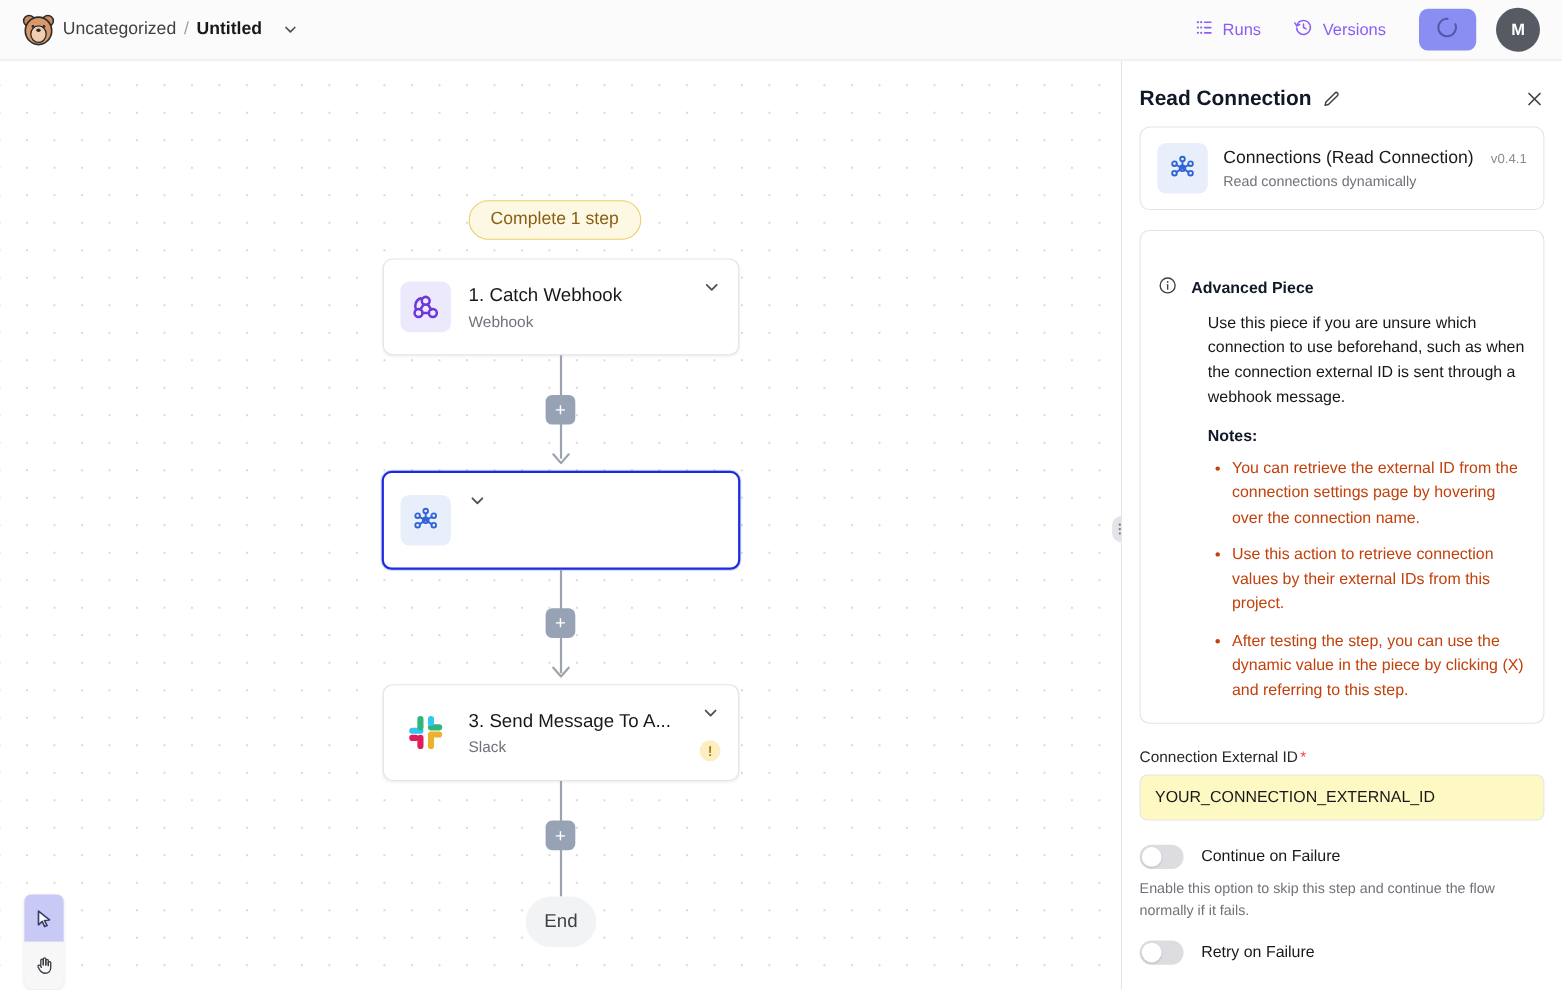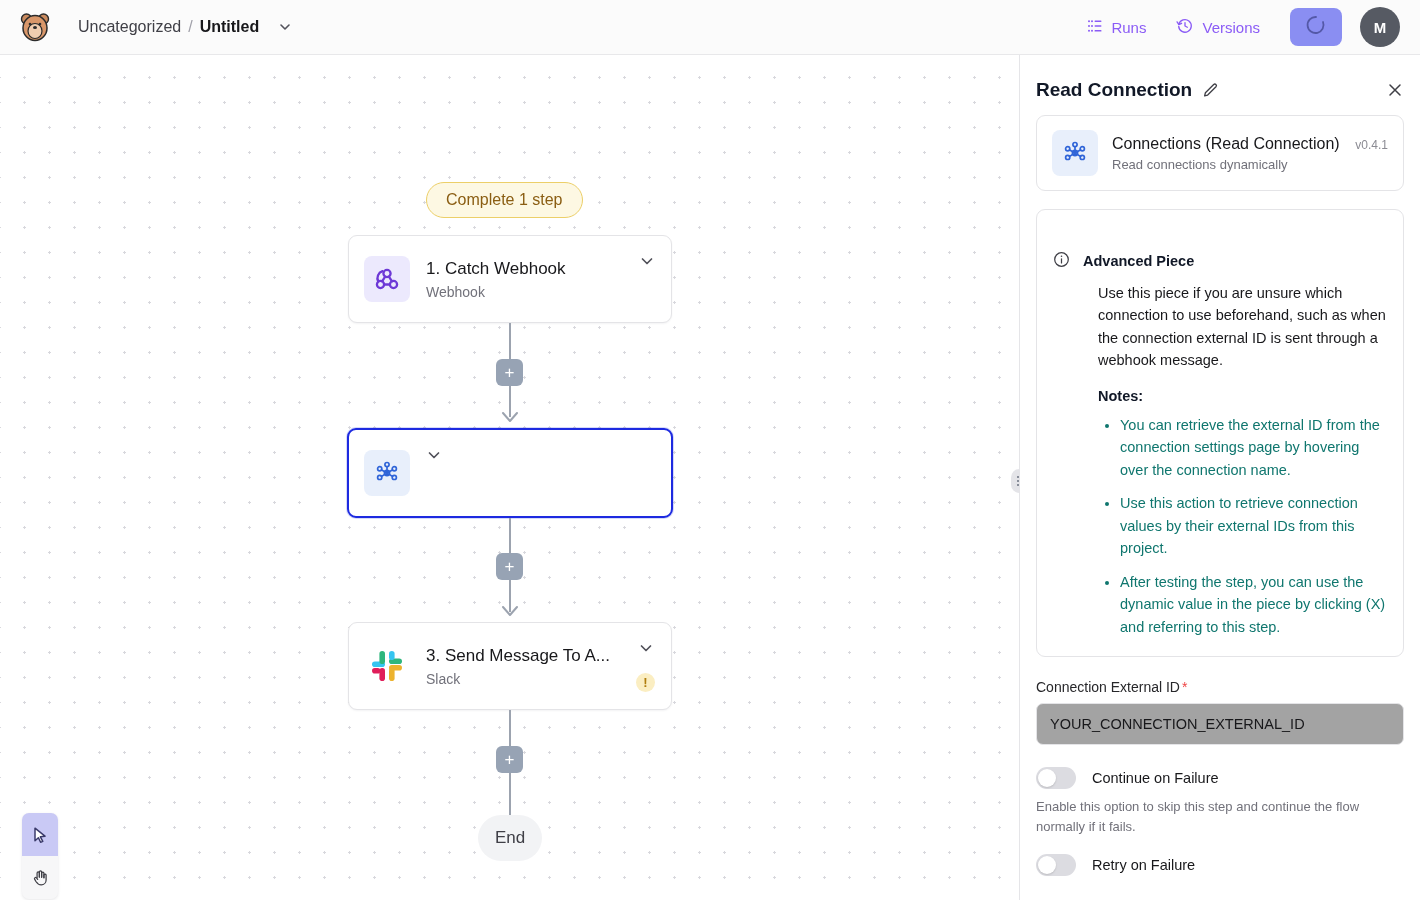--- a/index.html
+++ b/index.html
@@ -15,21 +15,21 @@
 
   
   .header {
     height: 55px; min-height: 55px;
     background: #fbfbfb;
     border-bottom: 1px solid #e8e8ea;
     display: flex; align-items: center;
     padding: 0 20px 0 18px;
     position: relative; z-index: 40;
   }
-  .hdr-left { display: flex; align-items: center; gap: 26px; justify-content: space-between; }
+  .hdr-left { display: flex; align-items: center; gap: 5px; justify-content: space-between; }
   .logo {
     width: 34px; height: 34px; border-radius: 50%;
     display: flex; align-items: center; justify-content: center;
   }
   .breadcrumb { display: flex; align-items: center; gap: 7px; font-size: 16px; }
   .crumb-muted { color: #3f3f46; }
   .crumb-sep { color: #a1a1aa; }
   .crumb-strong { font-weight: bold; color: #18181b; }
   .chev-btn {
     margin-left: 8px; width: 22px; height: 22px;
@@ -186,29 +186,29 @@
     border: 1px solid #e4e4e7; border-radius: 9px;
     padding: 16px 16px 18px 16px; margin-bottom: 22px;
   }
   .info-head { display: flex; align-items: center; gap: 13px; margin-top: 24px; }
   .info-icon { color: #3f3f46; flex-shrink: 0; margin-top: 1px; }
   .info-title { font-size: 14.5px; font-weight: bold; color: #111827; }
   .info-body { padding-left: 45px; }
   .info-p { font-size: 14.5px; color: #18181b; line-height: 1.55; margin: 10px 0 0 0; }
   .info-notes { font-size: 14.5px; font-weight: bold; color: #111827; margin: 16px 0 0 0; }
   .info-ul { margin: 10px 0 0 0; padding-left: 22px; }
-  .info-ul li { font-size: 14.5px; color: #0f766e; line-height: 1.55; margin-bottom: 11px; }
+  .info-ul li { font-size: 14.5px; color: #c2410c; line-height: 1.55; margin-bottom: 11px; }
   .info-ul li:last-child { margin-bottom: 0; }
 
   .field-label { font-size: 14px; color: #27272a; margin-bottom: 8px; }
   .req { color: #ef4444; margin-left: 2px; }
   .text-input {
     width: 100%; height: 42px; border: 1px solid #e4e4e7; border-radius: 7px;
     padding: 0 13px; font-size: 14.5px; color: #18181b;
-    font-family: "Liberation Sans", sans-serif; background: #a3a3a3;
+    font-family: "Liberation Sans", sans-serif; background: #fef9c3;
     display: flex; align-items: center;
   }
   .toggle-row { display: flex; align-items: center; gap: 16px; margin-top: 22px; }
   .toggle {
     width: 40px; height: 22px; border-radius: 999px; background: #dcdce1;
     position: relative; flex-shrink: 0;
   }
   .toggle i {
     position: absolute; left: 2px; top: 2px; width: 18px; height: 18px;
     border-radius: 50%; background: #ffffff; display: block;

